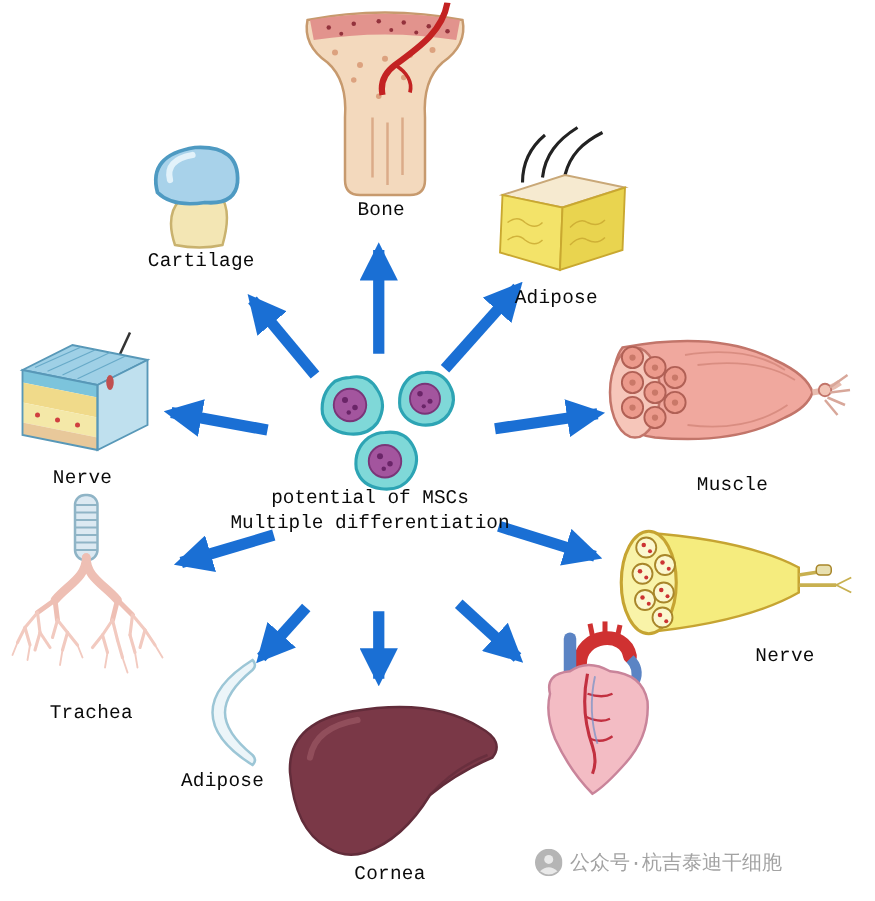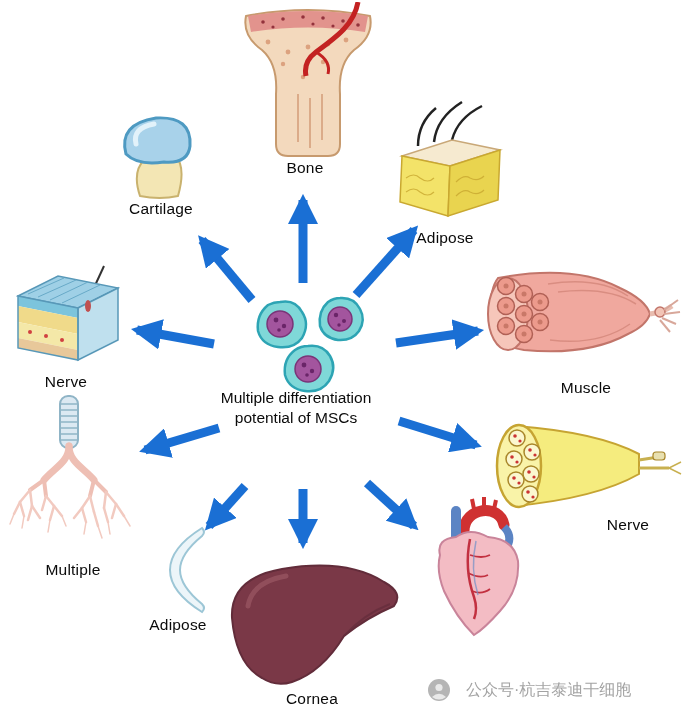--- a/index.html
+++ b/index.html
@@ -1,25 +1,25 @@
 <!DOCTYPE html>
 <html><head>
 <meta charset="utf-8">
 <style>
   *{margin:0;padding:0;box-sizing:border-box}
   html,body{background:#fff}
   body{width:700px;height:721px}
   .canvas{position:relative;width:700px;height:721px;background:#fff;overflow:hidden;
-          font-family:Liberation Sans, sans-serif;}
+          font-family:Liberation Mono, monospace;}
   .layer{position:absolute;left:0;top:0}
   .illus{position:absolute;line-height:0}
   .lbl{position:absolute;font-size:15.5px;color:#0a0a0a;text-align:center;letter-spacing:.2px}
   .center-caption{position:absolute;left:166px;top:388px;width:260px;text-align:center;
                   font-size:15.5px;color:#0a0a0a;line-height:1.3}
-  .watermark{position:absolute;left:428px;top:679px;display:flex;align-items:center;gap:16px;
+  .watermark{position:absolute;left:428px;top:679px;display:flex;align-items:center;gap:6px;
              color:#a3a3a3;font-size:16px}
 </style>
 </head>
 <body>
 
 <div class="canvas">
 
   <svg class="layer" width="700" height="721" viewBox="0 0 700 721">
     <defs>
       <marker id="ah" viewBox="0 0 4 4" markerWidth="3.4" markerHeight="3.4" refX="3.2" refY="2" orient="auto">
@@ -321,28 +321,28 @@
       </g>
       <path d="M64,44 Q58,72 66,98" fill="none" stroke="#7090c8" stroke-width="1.5" opacity=".7"></path>
     </svg>
   </figure>
 
   <div class="lbl" style="left:270px;top:159px;width:70px">Bone</div>
   <div class="lbl" style="left:111px;top:200px;width:100px">Cartilage</div>
   <div class="lbl" style="left:397px;top:229px;width:96px">Adipose</div>
   <div class="lbl" style="left:28px;top:373px;width:76px">Nerve</div>
   <div class="lbl" style="left:540px;top:379px;width:92px">Muscle</div>
-  <div class="lbl" style="left:25px;top:561px;width:96px">Multiple</div>
+  <div class="lbl" style="left:25px;top:561px;width:96px">Trachea</div>
   <div class="lbl" style="left:580px;top:516px;width:96px">Nerve</div>
   <div class="lbl" style="left:130px;top:616px;width:96px">Adipose</div>
   <div class="lbl" style="left:270px;top:690px;width:84px">Cornea</div>
 
   <div class="center-caption">
+    <div>potential of MSCs</div>
     <div>Multiple differentiation</div>
-    <div>potential of MSCs</div>
   </div>
 
   <div class="watermark">
     <svg width="22" height="22" viewBox="0 0 22 22">
       <circle cx="11" cy="11" r="11" fill="#b5b5b5"></circle>
       <circle cx="11" cy="8.5" r="3.6" fill="#e9e9e9"></circle>
       <path d="M4,18 Q11,11.5 18,18 Q14.5,20.5 11,20.5 Q7.5,20.5 4,18 Z" fill="#e9e9e9"></path>
     </svg>
     <span>公众号·杭吉泰迪干细胞</span>
   </div>

